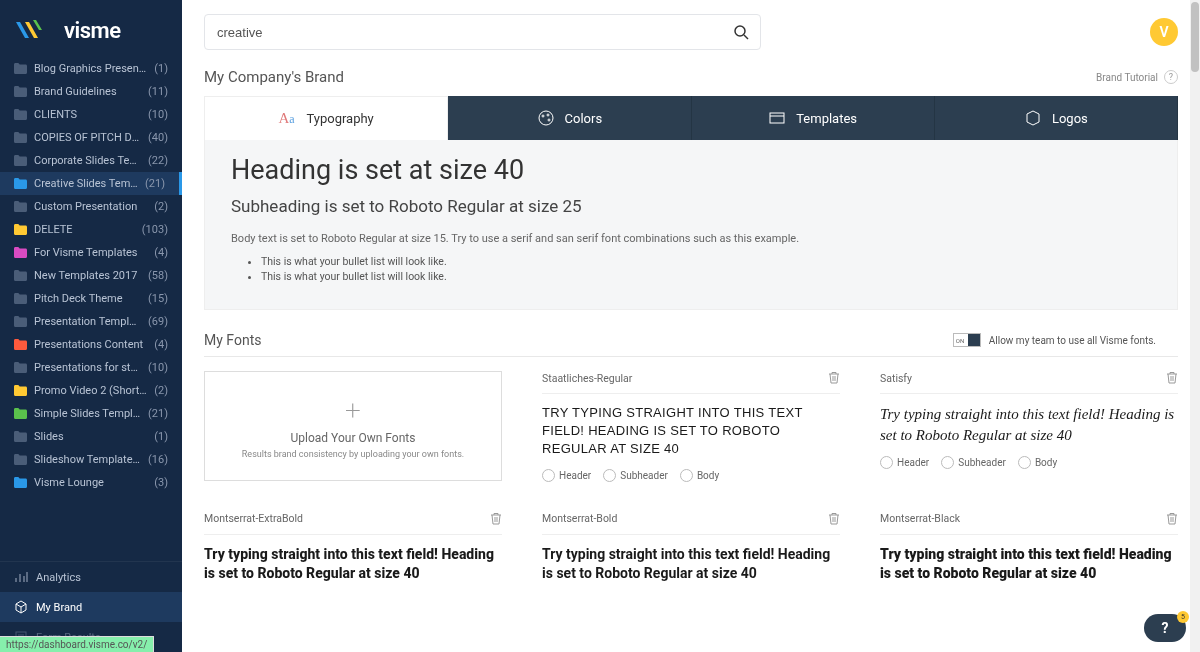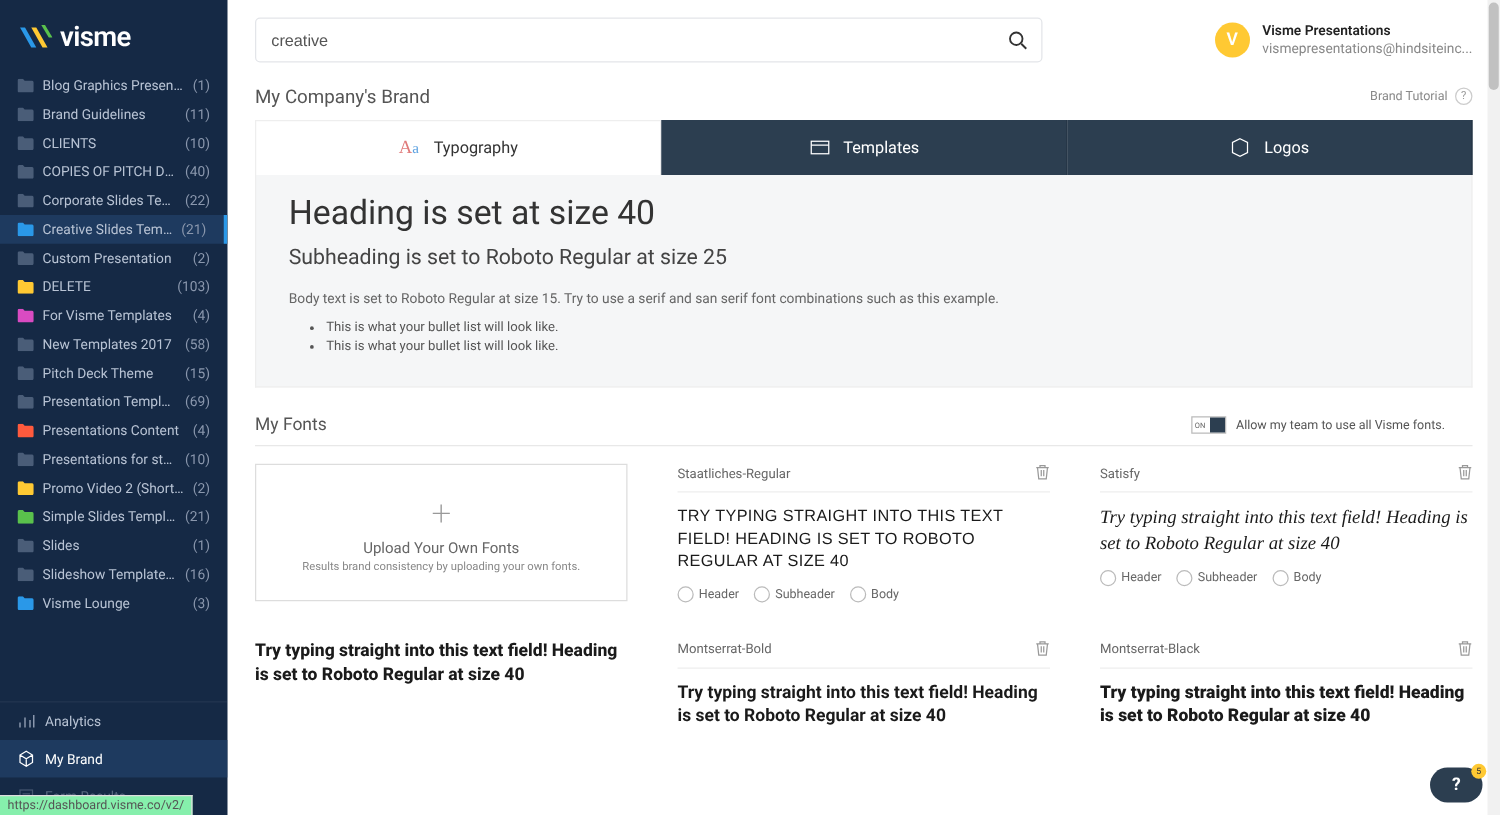--- a/index.html
+++ b/index.html
@@ -1,36 +1,36 @@
 <!DOCTYPE html>
 <html><head>
 <meta charset="utf-8">
 <style>
 * { margin: 0; padding: 0; box-sizing: border-box; }
 body { font-family: -apple-system, BlinkMacSystemFont, "Segoe UI", Roboto, sans-serif; background: #fff; color: #333; overflow: hidden; }
 .app { display: flex; height: 652px; width: 1200px; }
 .sidebar { width: 182px; background: #152945; color: #b8c3d4; display: flex; flex-direction: column; overflow: hidden; }
-.logo { padding: 18px 16px 14px; display: flex; align-items: center; gap: 6px; }
+.logo { padding: 18px 16px 14px; display: flex; align-items: center; gap: 22px; }
 .logo-mark { width: 26px; height: 22px; position: relative; }
 .logo-text { color: #fff; font-size: 22px; font-weight: 600; letter-spacing: -0.5px; }
 .folders { flex: 1; overflow-y: auto; font-size: 11px; }
 .folder-item { display: flex; align-items: center; padding: 5px 14px; cursor: pointer; gap: 7px; white-space: nowrap; }
 .folder-item.active { background: #1e3a5f; border-right: 3px solid #2a98e8; }
 .folder-icon { width: 13px; height: 11px; flex-shrink: 0; }
 .folder-label { flex: 1; overflow: hidden; text-overflow: ellipsis; }
 .folder-count { color: #8a97ad; }
 .bottom-nav { border-top: 1px solid rgba(255,255,255,0.06); font-size: 11px; }
 .bottom-item { display: flex; align-items: center; padding: 8px 14px; cursor: pointer; gap: 8px; }
 .bottom-item.highlight { background: #1e3a5f; color: #fff; }
 .bi-icon { width: 14px; height: 14px; flex-shrink: 0; }
 .main { flex: 1; display: flex; flex-direction: column; overflow-y: auto; position: relative; }
 .scrollbar-track { position: absolute; right: 0; top: 0; bottom: 0; width: 10px; background: #f1f1f1; }
 .scrollbar-thumb { position: absolute; right: 1px; top: 2px; width: 8px; height: 70px; background: #c1c1c1; border-radius: 4px; }
 .topbar { display: flex; align-items: center; padding: 14px 22px 14px 22px; gap: 20px; }
-.search-box { width: 630px; position: relative; }
+.search-box { width: 557px; position: relative; }
 .search-input { width: 100%; height: 36px; border: 1px solid #e3e5e9; border-radius: 4px; padding: 0 40px 0 12px; font-size: 13px; color: #555; outline: none; }
 .search-icon { position: absolute; right: 12px; top: 50%; transform: translateY(-50%); width: 16px; height: 16px; color: #444; }
 .user-block { margin-left: auto; display: flex; align-items: center; gap: 10px; }
 .avatar { width: 28px; height: 28px; border-radius: 50%; background: #ffc933; color: #fff; display: flex; align-items: center; justify-content: center; font-size: 14px; font-weight: 600; }
 .user-info { font-size: 11px; line-height: 1.3; }
 .user-name { font-weight: 600; color: #222; }
 .user-email { color: #888; }
 .section-header { display: flex; align-items: center; padding: 4px 22px 10px; }
 .section-title { font-size: 15px; color: #555; }
 .brand-tutorial-link { margin-left: auto; font-size: 10px; color: #888; display: flex; align-items: center; gap: 6px; }
@@ -255,39 +255,44 @@
     <div class="topbar">
       <div class="search-box">
         <input class="search-input" value="creative" style="">
         <span class="search-icon"><svg viewBox="0 0 16 16" stroke="#333" fill="none" stroke-width="1.5">
               <circle cx="7" cy="7" r="5"></circle>
               <path d="M11 11l4 4"></path>
             </svg></span>
       </div>
       <div class="user-block">
         <div class="avatar">V</div>
-        <div class="user-info">
-          <div class="user-name">Visme Presentations</div>
-          <div class="user-email">vismepresentations@hindsiteinc...</div>
-        </div>
       </div>
     </div>
 
     <div class="section-header">
       <div class="section-title">My Company's Brand</div>
       <a class="brand-tutorial-link">
         <span>Brand Tutorial</span>
         <span class="help-circle">?</span>
       </a>
     </div>
 
     <div class="tabs">
       <div class="tab active">
         <span class="tab-icon" style="color:#e07a7a;font-family:serif;font-size:15px;">A<span style="color:#5aa0e0;font-size:12px;">a</span></span>
         <span>Typography</span>
+      </div>
+      <div class="tab inactive">
+        <span class="tab-icon"><svg viewBox="0 0 18 18" stroke="#fff" fill="none" stroke-width="1">
+              <circle cx="9" cy="9" r="7"></circle>
+              <circle cx="6" cy="7" r="1"></circle>
+              <circle cx="11" cy="6" r="1"></circle>
+              <circle cx="12" cy="11" r="1"></circle>
+            </svg></span>
+        <span>Colors</span>
       </div>
       <div class="tab inactive">
         <span class="tab-icon"><svg viewBox="0 0 18 18" stroke="#fff" fill="none" stroke-width="1">
               <rect x="2" y="4" width="14" height="10"></rect>
               <path d="M2 7h14"></path>
             </svg></span>
         <span>Templates</span>
       </div>
       <div class="tab inactive">
         <span class="tab-icon"><svg viewBox="0 0 18 18" stroke="#fff" fill="none" stroke-width="1">
@@ -364,20 +369,26 @@
               <span class="radio-circle"></span>
               <span>Subheader</span>
             </label>
       <label class="radio-item">
               <span class="radio-circle"></span>
               <span>Body</span>
             </label>
     </div>
         </div>
         <div class="font-card">
+          <div class="font-card-header">
+      <span>Montserrat-ExtraBold</span>
+      <span class="font-delete"><svg viewBox="0 0 12 14" stroke="#999" fill="none" stroke-width="1">
+                <path d="M1 3h10M4 3V1.5h4V3M2 3l1 9h6l1-9M5 5v5M7 5v5"></path>
+              </svg></span>
+    </div>
     <div class="font-sample mont-eb">Try typing straight into this text field! Heading is set to Roboto Regular at size 40</div>
     </div>
         <div class="font-card">
           <div class="font-card-header">
       <span>Montserrat-Bold</span>
       <span class="font-delete"><svg viewBox="0 0 12 14" stroke="#999" fill="none" stroke-width="1">
                 <path d="M1 3h10M4 3V1.5h4V3M2 3l1 9h6l1-9M5 5v5M7 5v5"></path>
               </svg></span>
     </div>
     <div class="font-sample mont-b">Try typing straight into this text field! Heading is set to Roboto Regular at size 40</div>

